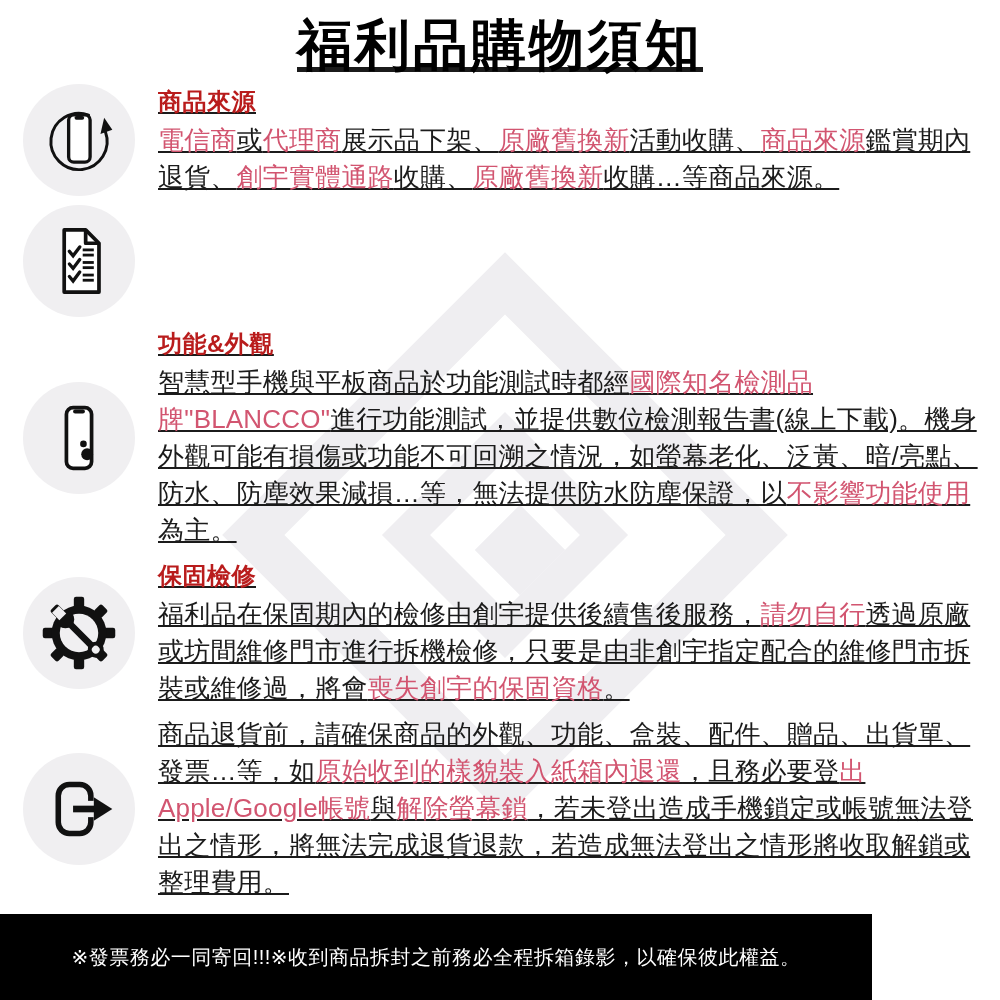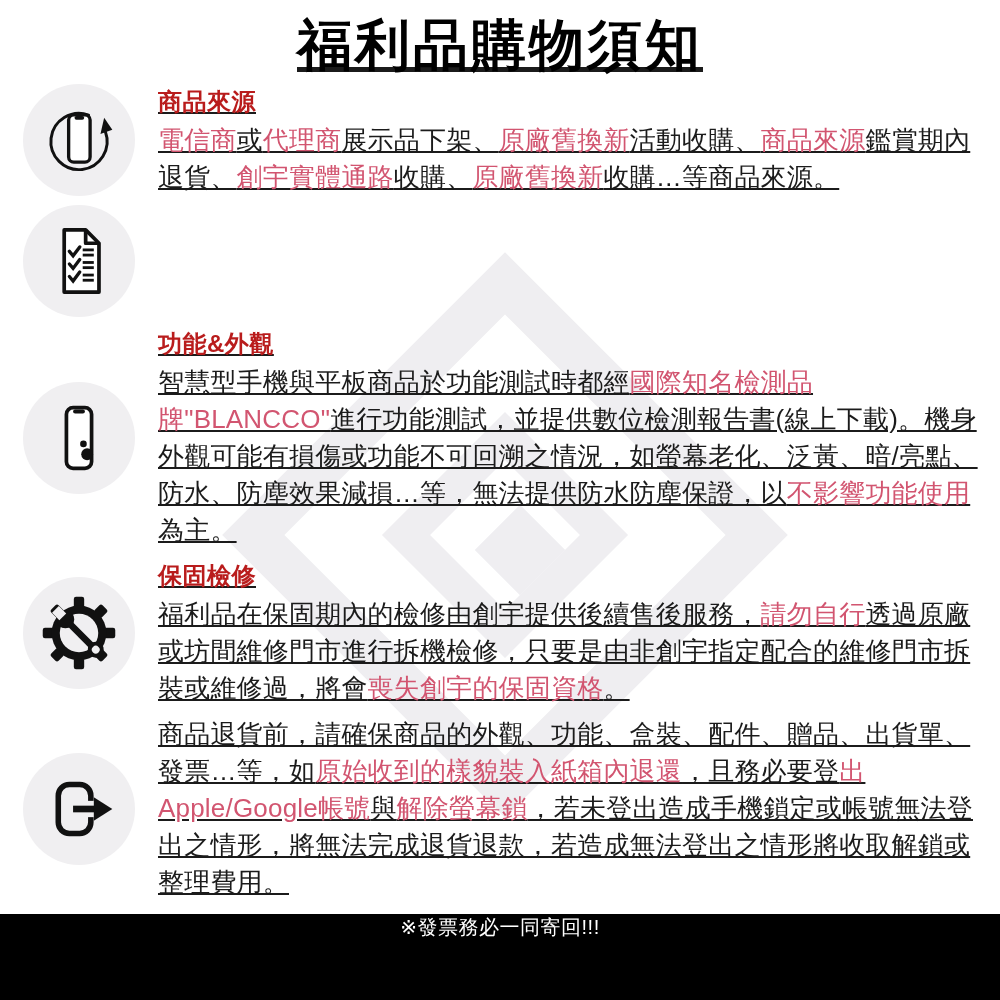--- a/index.html
+++ b/index.html
@@ -43,23 +43,23 @@
   .icon-circle svg{width:74px;height:74px;display:block;}
   .text-col{flex:1 1 auto;padding-right:18px;min-width:0;}
   .text-col h2{
     margin:0 0 3px;font-size:24px;line-height:35px;font-weight:700;
     letter-spacing:.5px;color:#b91c1c;
   }
   .text-col p{margin:0;font-size:26px;line-height:37px;letter-spacing:.2px;color:var(--text);}
   .hl{color:var(--accent);}
 
   .footer{
-    position:absolute;left:0;bottom:0;width:1000px;height:86px;z-index:2;
+    position:absolute;left:0;bottom:0;width:872px;height:86px;z-index:2;
     background:var(--footer-bg);color:var(--footer-fg);
-    display:flex;flex-direction:row;justify-content:center;
+    display:flex;flex-direction:row;align-items:center;justify-content:center;
   }
   .footer div{font-size:20px;line-height:26px;letter-spacing:.5px;}
 </style>
 </head>
 <body>
 
 <div class="page">
 
   <div class="watermark">
     <div class="wm-outer"></div>
@@ -181,15 +181,16 @@
       </div>
       <div class="text-col">
         <p><span>商品退貨前，請確保商品的外觀、功能、盒裝、配件、贈品、出貨單、發票…等，如</span><span class="hl">原始收到的樣貌裝入紙箱內退還</span><span>，且務必要登</span><span class="hl">出Apple/Google帳號</span><span>與</span><span class="hl">解除螢幕鎖</span><span>，若未登出造成手機鎖定或帳號無法登出之情形，將無法完成退貨退款，若造成無法登出之情形將收取解鎖或整理費用。</span></p>
       </div>
     </div>
 
   </div>
 
   <div class="footer">
     <div>※發票務必一同寄回!!!</div>
+    <div>※收到商品拆封之前務必全程拆箱錄影，以確保彼此權益。</div>
   </div>
 
 </div>
 
 </body></html>

